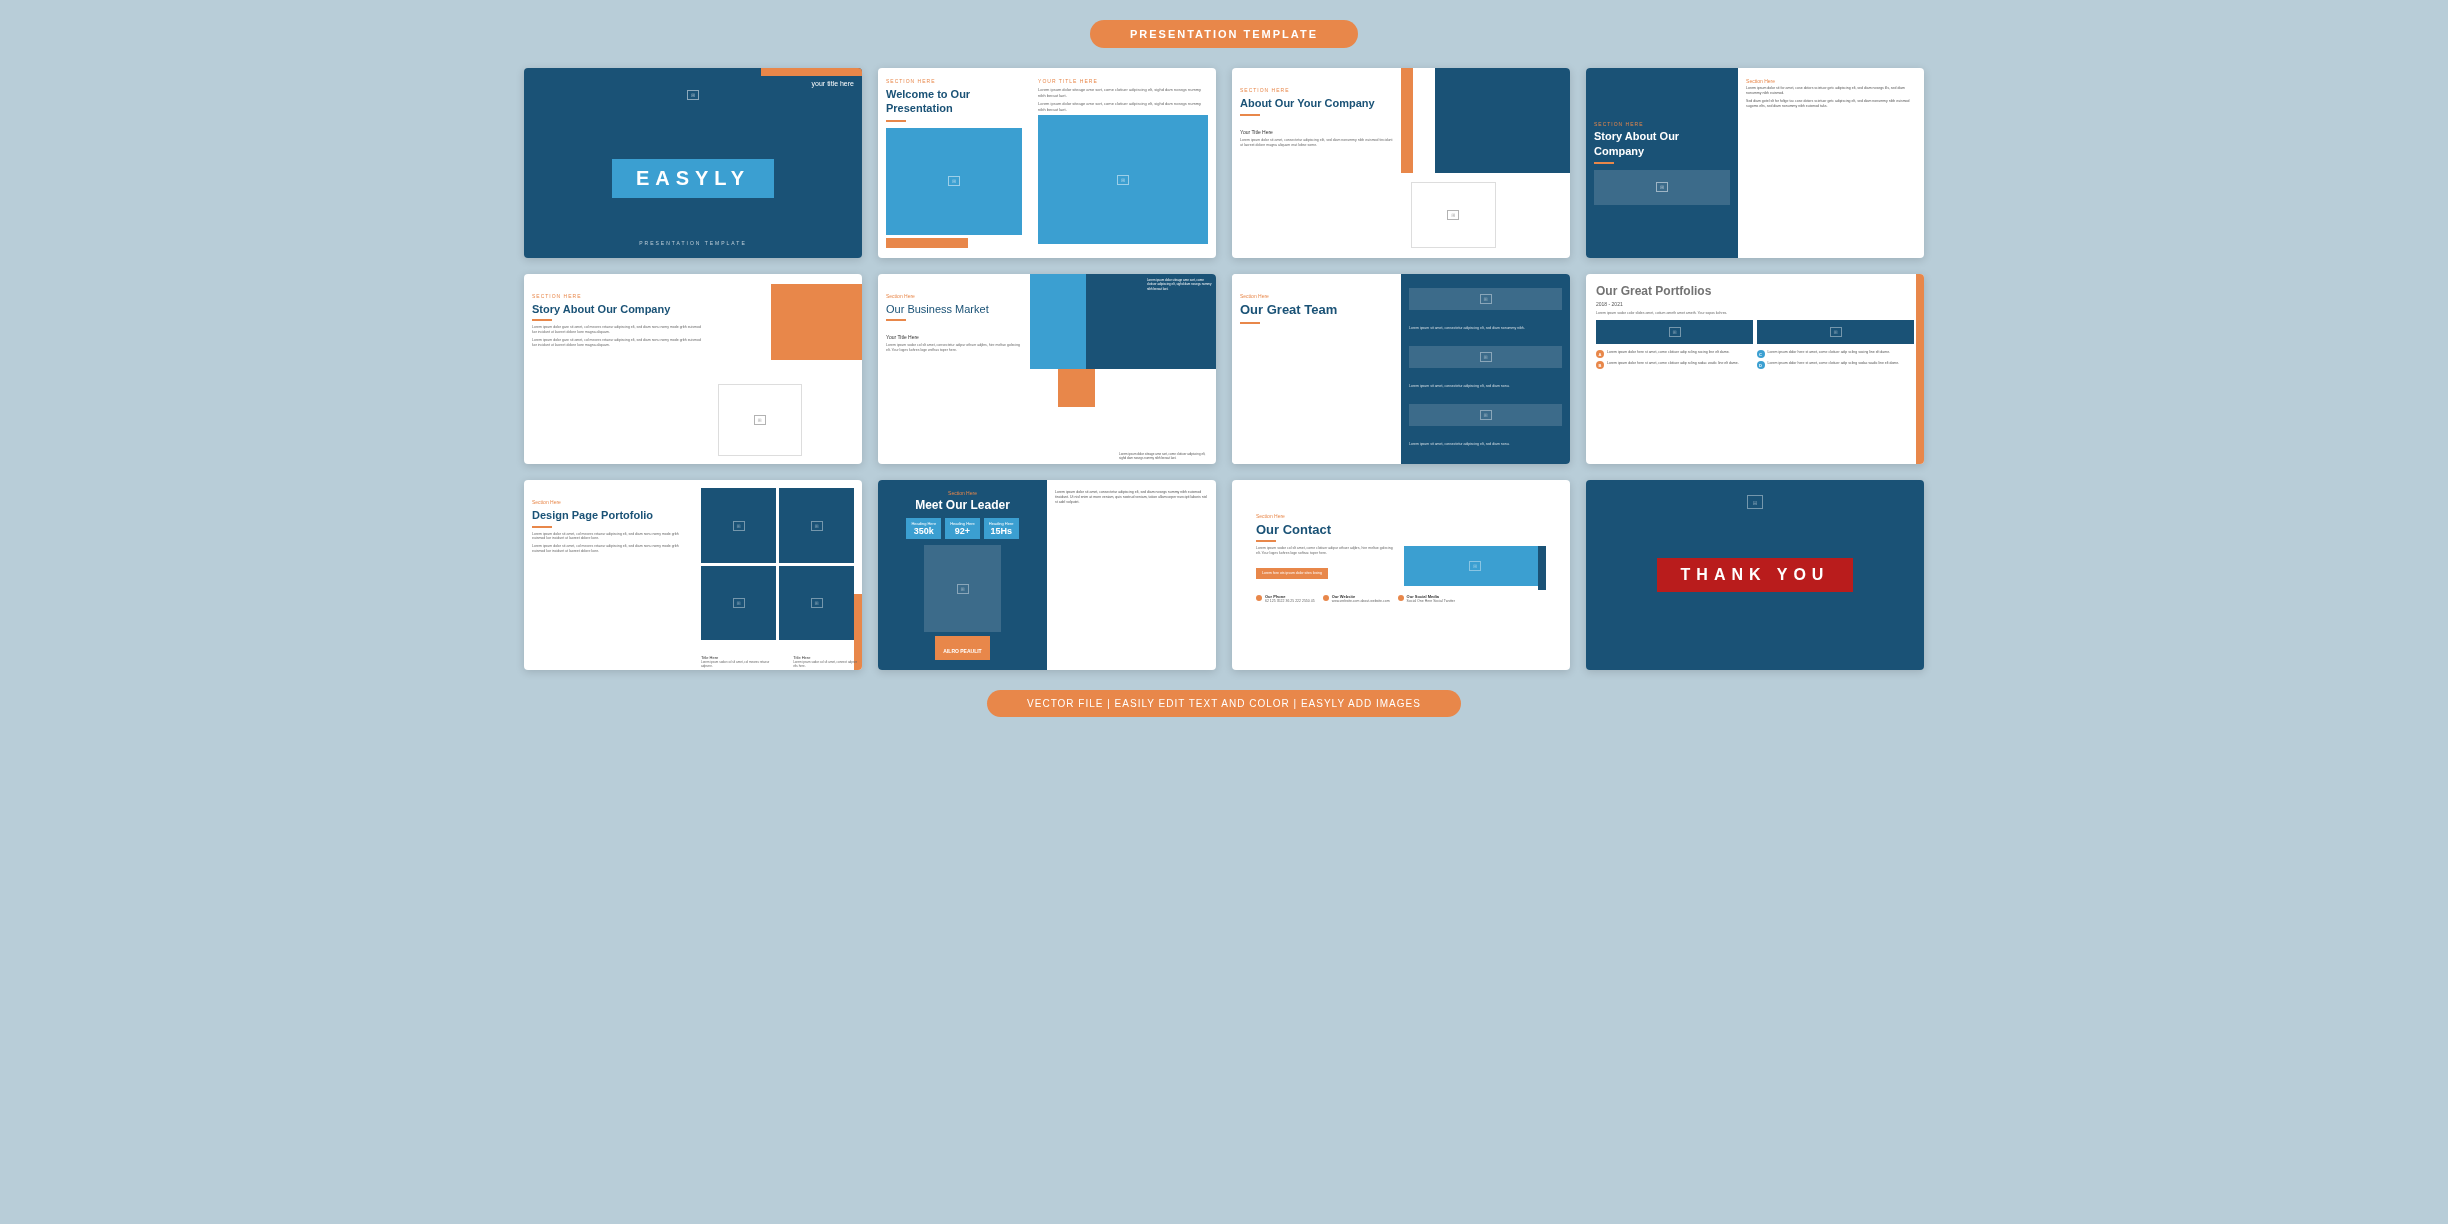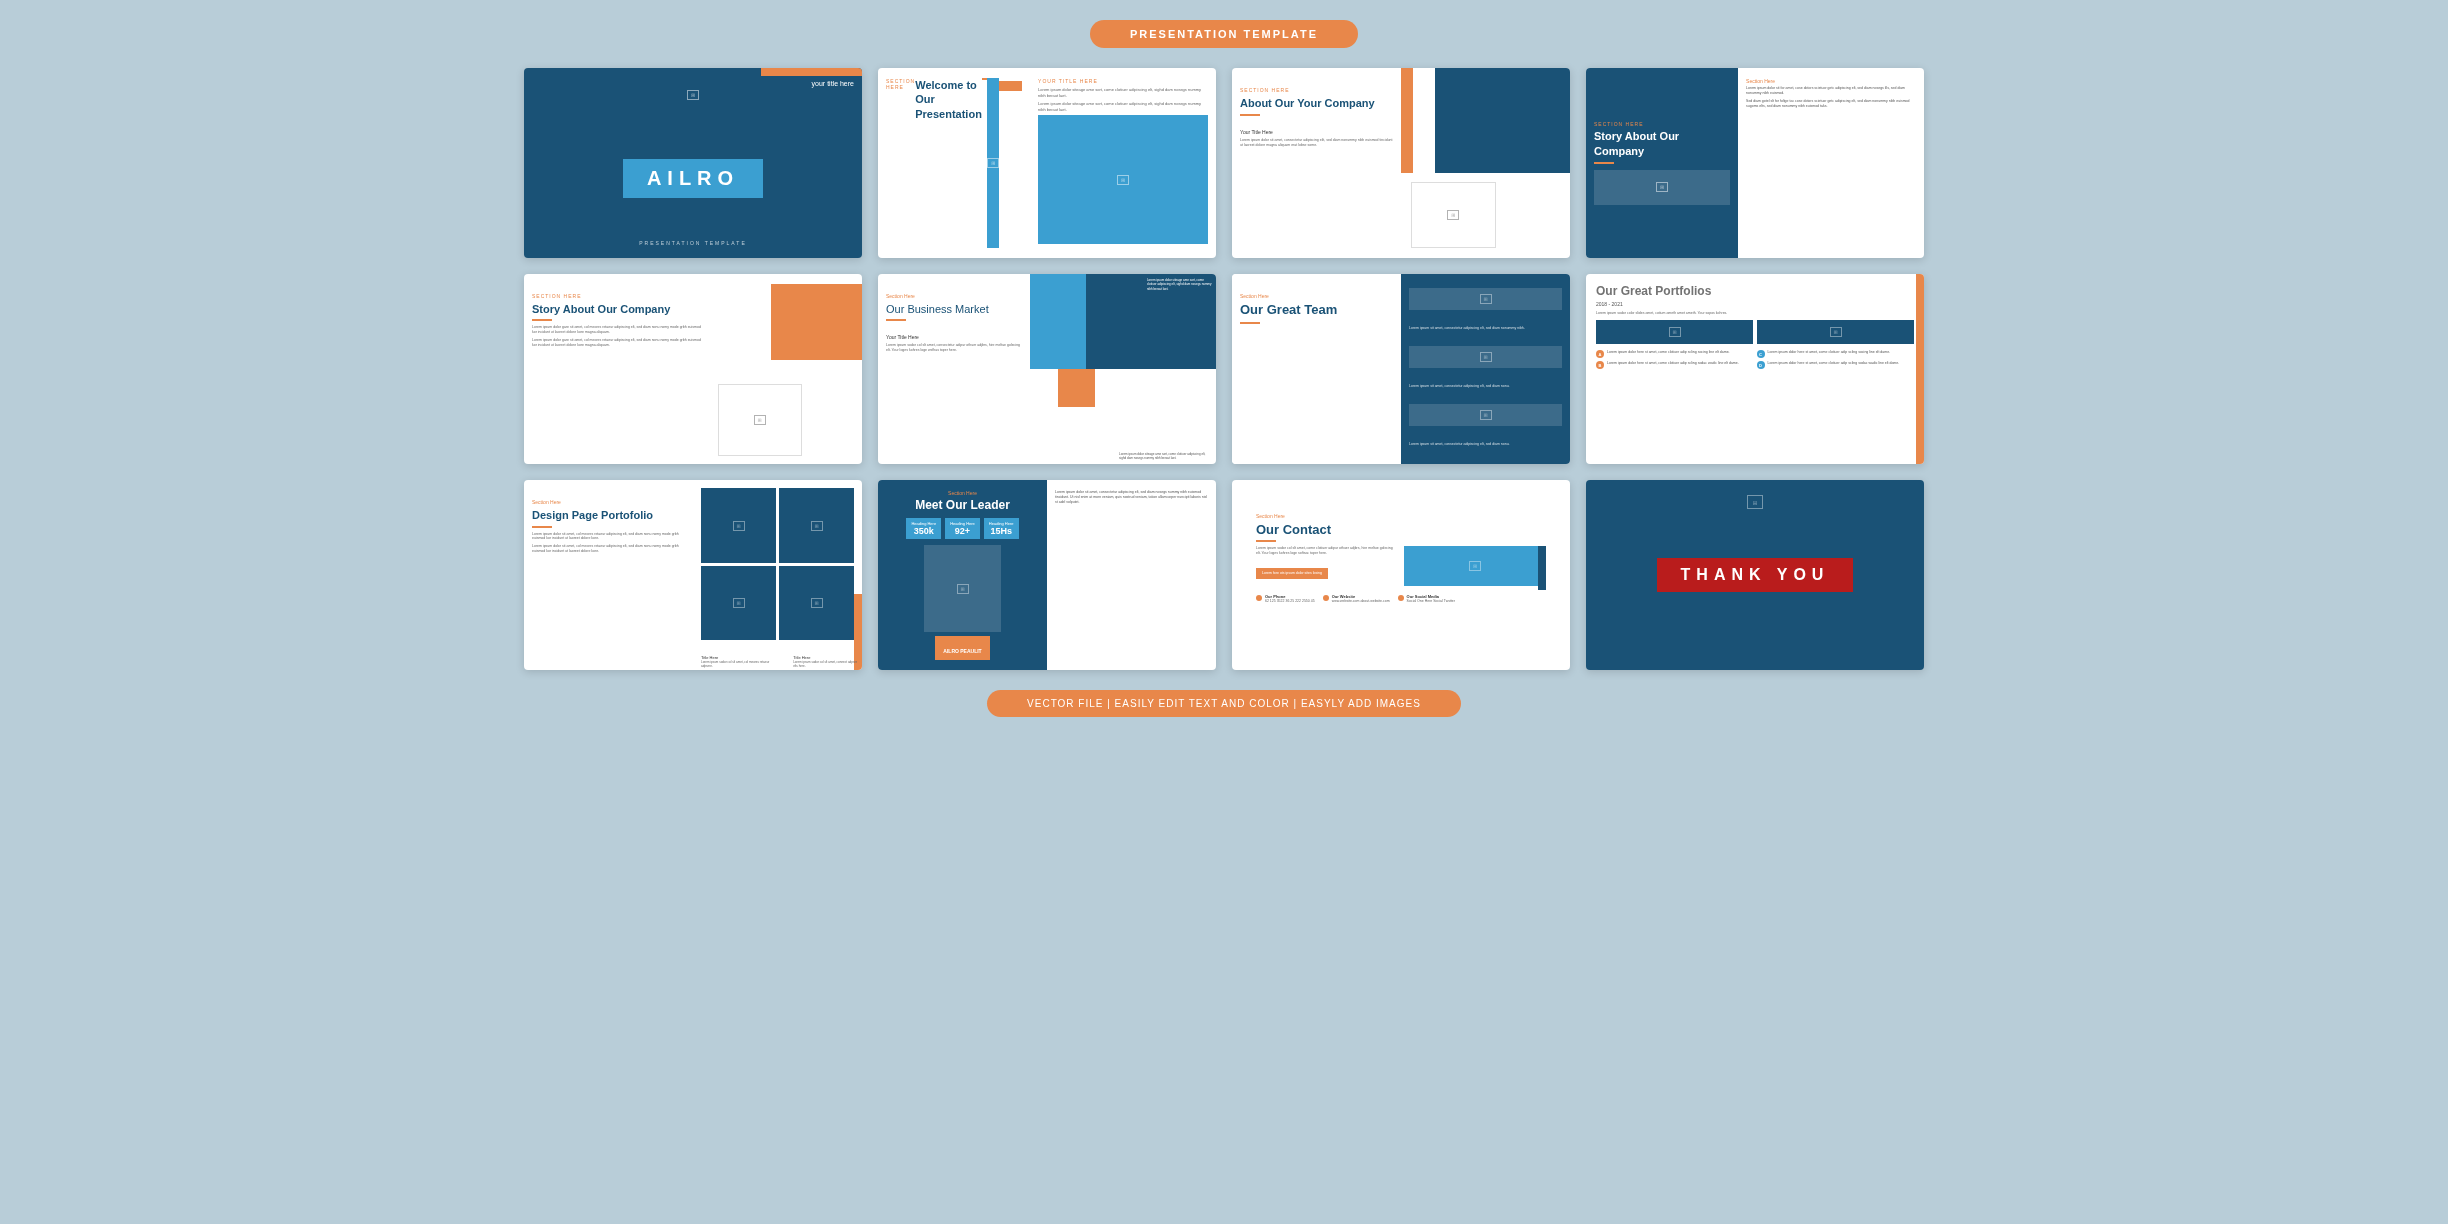--- a/index.html
+++ b/index.html
@@ -91,20 +91,21 @@
     
     .slide-2 {
       display: flex;
       flex-direction: row;
       padding: 0;
     }
     .slide-2 .left-col {
       width: 45%;
       padding: 10px 8px;
       display: flex;
+      flex-direction: column;
     }
     .slide-2 .right-col {
       width: 55%;
       padding: 10px 8px;
       display: flex;
       flex-direction: column;
     }
     .slide-2 .section-label {
       font-size: 5px;
       color: #e8874a;
@@ -677,21 +678,21 @@
 
 <div class="top-badge">PRESENTATION TEMPLATE</div>
 
 <div class="slides-grid">
 
   <div class="slide slide-1">
     <div class="orange-bar-top"></div>
     <span class="title-text">your title here</span>
     <div class="img-icon" style="position:absolute;top:22px;left:50%;transform:translateX(-50%);">⊞</div>
     <div class="build-box" style="margin-top:30px;">
-      <span class="build-text">AILRO</span>
+      <span class="build-text">EASYLY</span>
     </div>
     <span class="subtitle">PRESENTATION TEMPLATE</span>
   </div>
 
   <div class="slide slide-2">
     <div class="left-col">
       <span class="section-label">Section Here</span>
       <div class="main-title">Welcome to Our Presentation</div>
       <div class="orange-accent"></div>
       <div class="img-block" style="flex:1;min-height:35px;position:relative;">

